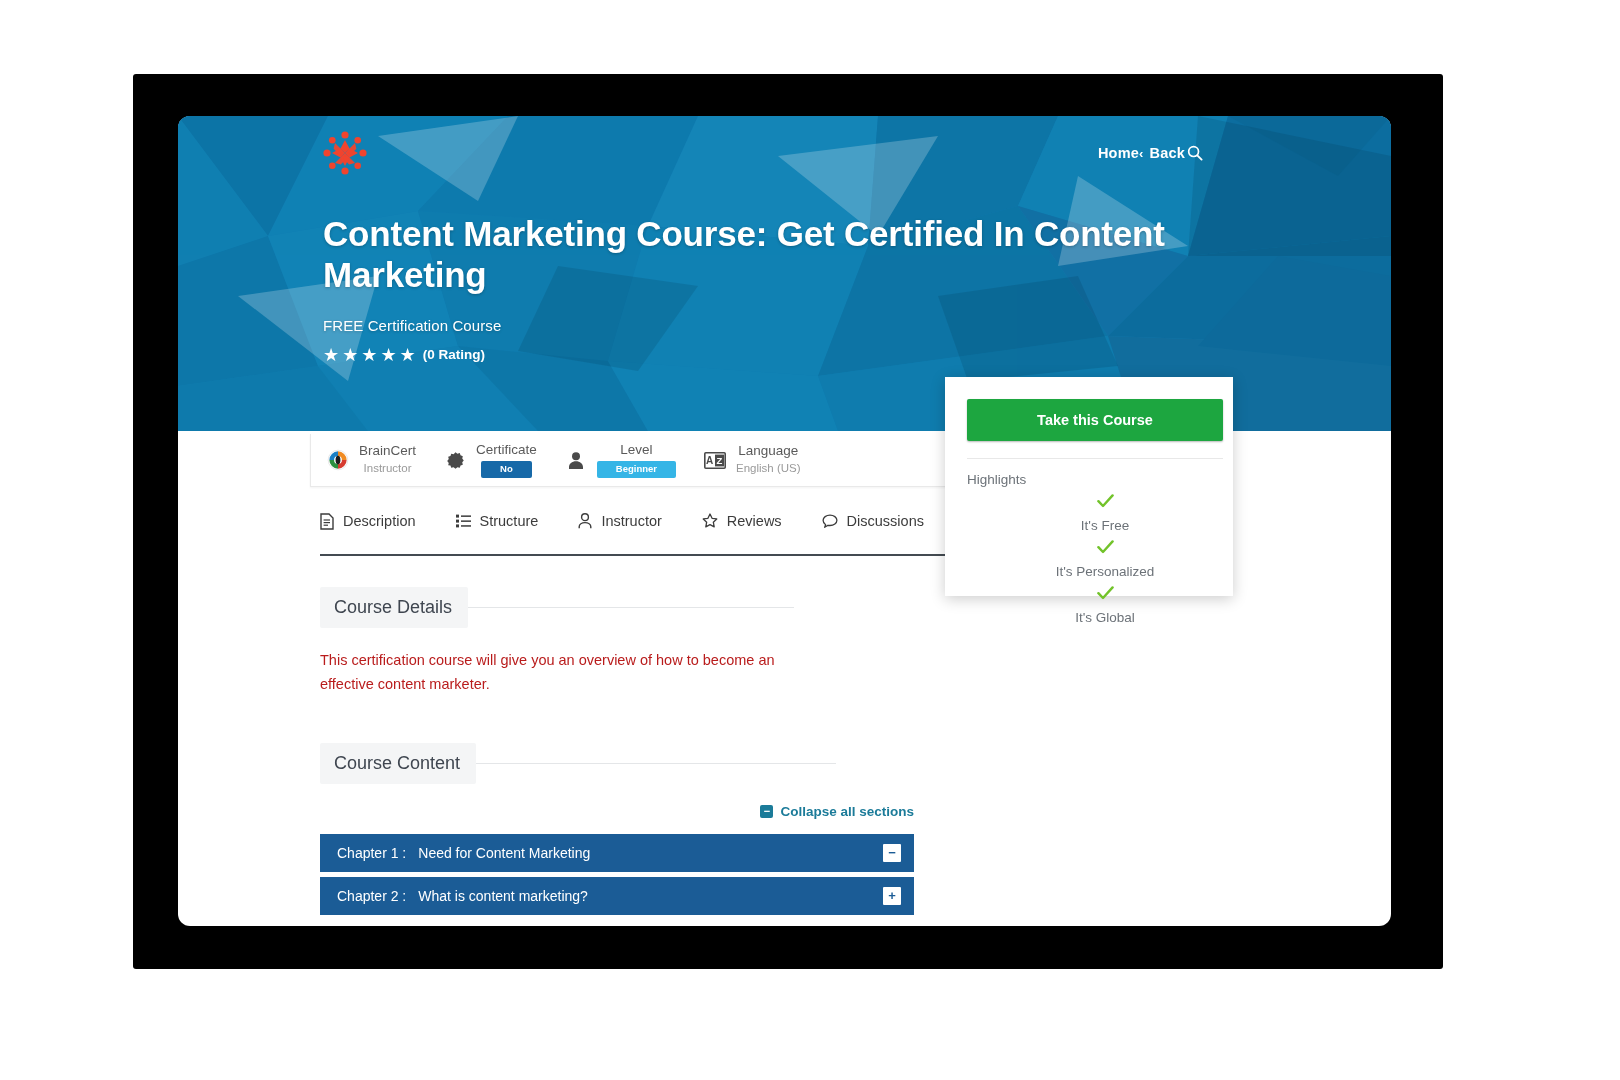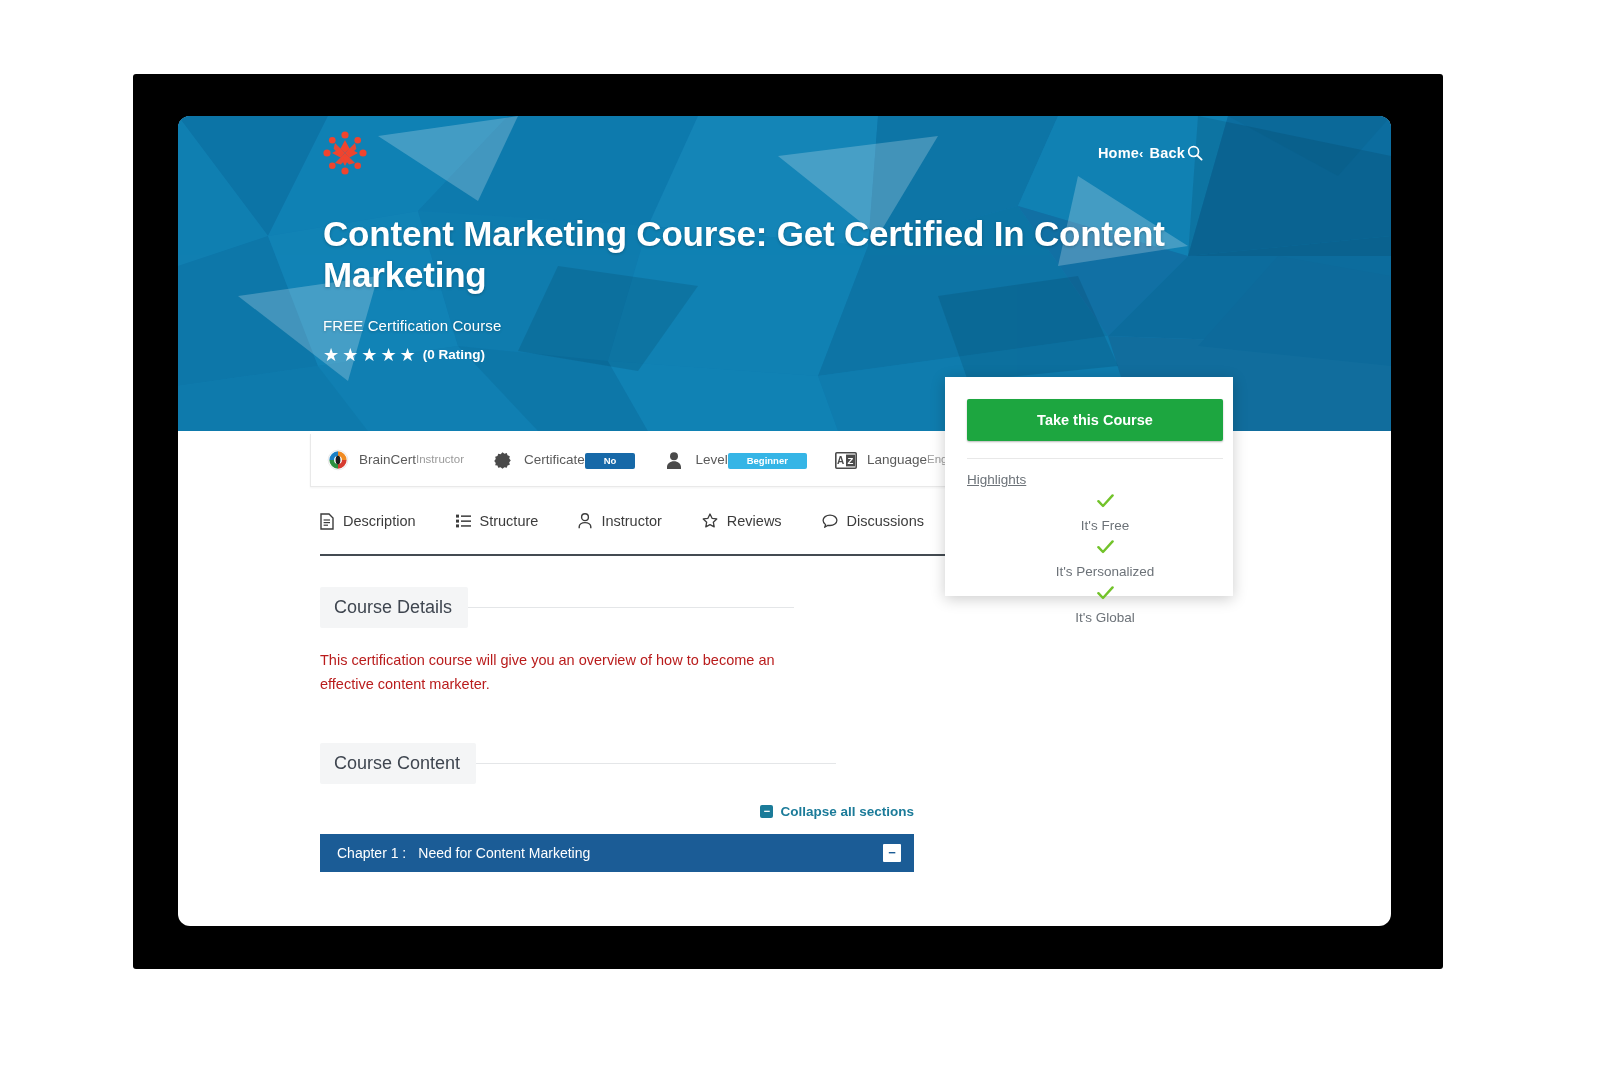--- a/index.html
+++ b/index.html
@@ -91,21 +91,21 @@
     width: 810px; height: 53px;
     background: #ffffff;
     border: 1px solid #e9e9e9;
     border-top: none;
     display: flex; align-items: center;
     box-shadow: 0 1px 2px rgba(0,0,0,.05);
   }
   .info-cell { display: flex; align-items: center; gap: 10px; padding: 0 14px; }
   .info-cell.first { padding-left: 16px; }
   .info-ico { width: 22px; height: 22px; display:flex; align-items:center; justify-content:center; }
-  .info-txt { display: flex; flex-direction: row; align-items: center; }
+  .info-txt { display: flex; flex-direction: column; align-items: center; }
   .info-label { font-size: 13.5px; color: #5a5a5a; font-weight: 400; line-height: 1.25; }
   .info-value { font-size: 11.5px; color: #9a9a9a; line-height: 1.5; }
   .badge {
     display:inline-block; color:#fff; font-size:9.5px; font-weight:bold;
     padding: 2px 19px; border-radius: 2px; line-height: 1.35; margin-top: 2px;
   }
   .badge.no { background:#1769a8; }
   .badge.level { background:#35b5e6; }
   .avatar-ring { width: 28px; height: 28px; }
 
@@ -184,21 +184,21 @@
   }
   #take-course-btn {
     display: block; width: 100%; height: 42px;
     background: #1da640; color: #ffffff;
     border: none; border-radius: 2px;
     font-family: "Liberation Sans", sans-serif;
     font-size: 14.5px; font-weight: bold; cursor: pointer;
     box-shadow: 0 1px 2px rgba(0,0,0,.28);
   }
   #card-divider { height: 1px; background: #e8e8e8; margin: 17px 0 0 0; }
-  #highlights-label { margin-top: 13px; color: #6c7278; font-size: 13.5px; text-decoration: underline; }
+  #highlights-label { margin-top: 13px; color: #6c7278; font-size: 13.5px; }
   #highlights-list { margin-top: 7px; }
   .hl-item { display: flex; align-items: center; gap: 10px; margin-bottom: 7px; padding-left: 20px; flex-direction: column; }
   .hl-text { color: #6c7278; font-size: 13.5px; }
 </style>
 </head>
 <body>
 
 <div id="stage">
 
   <div id="device-frame"></div>
@@ -444,20 +444,25 @@
         </div>
 
         <div id="chapters">
 
           <div class="chapter-row">
             <span class="ch-num">Chapter 1 :</span>
             <span class="ch-title">Need for Content Marketing</span>
             <span class="ch-toggle">−</span>
           </div>
 
+          <div class="chapter-row">
+            <span class="ch-num">Chapter 2 :</span>
+            <span class="ch-title">What is content marketing?</span>
+            <span class="ch-toggle">+</span>
+          </div>
 
         </div>
       </div>
     </div>
 
   </div>
 
   <div id="course-card">
     <button id="take-course-btn">Take this Course</button>
     <div id="card-divider"></div>

